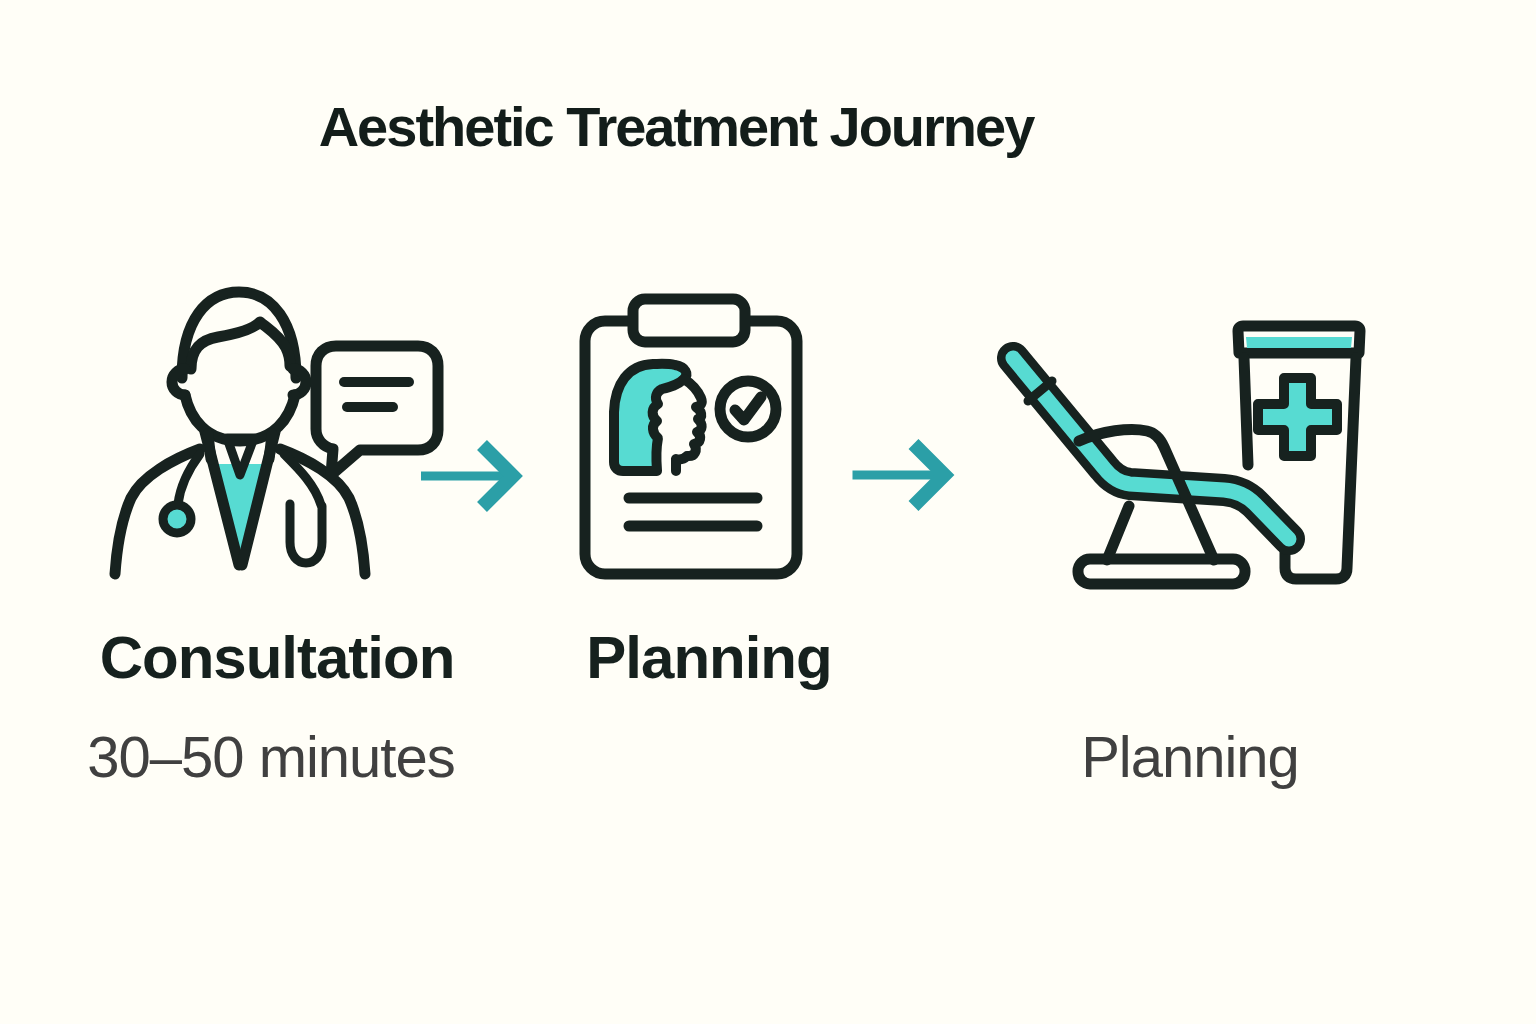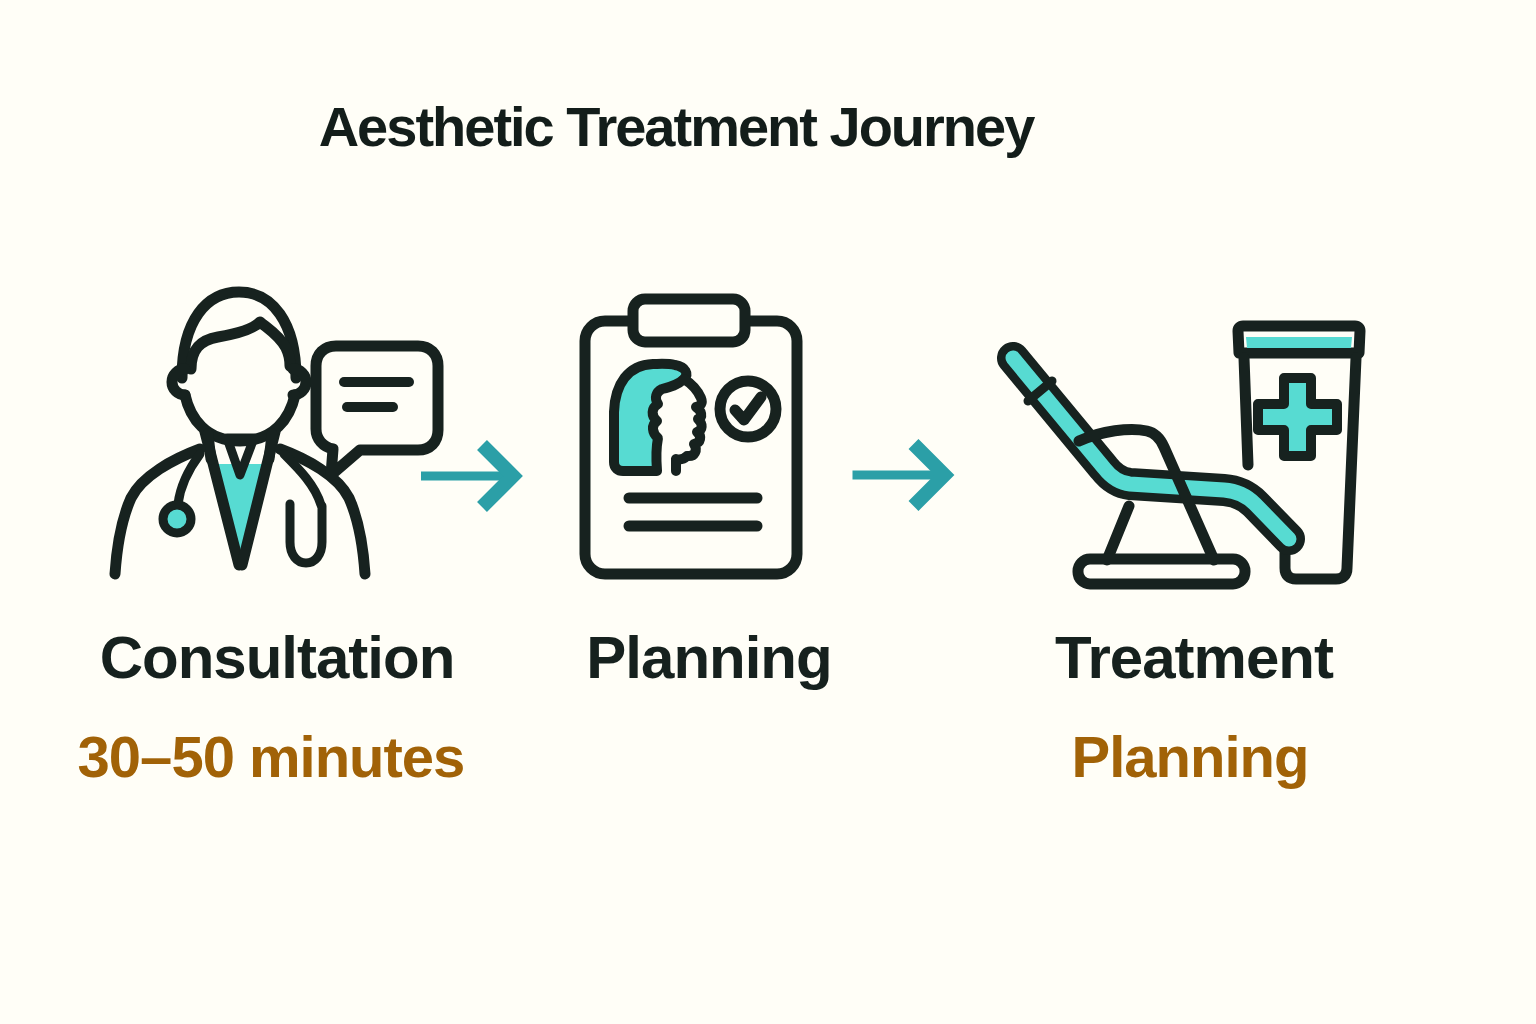--- a/index.html
+++ b/index.html
@@ -35,23 +35,23 @@
     letter-spacing: -1px;
     color: #16211E;
     white-space: nowrap;
     line-height: 1;
   }
   .step-sublabel {
     position: absolute;
     top: 728px;
     transform: translateX(-50%);
     font-size: 58px;
-    font-weight: bold;
+    font-weight: normal;
     letter-spacing: -1px;
-    color: #a16207;
+    color: #404040;
     white-space: nowrap;
     line-height: 1;
   }
 </style>
 </head>
 <body>
 
 <div class="stage">
 
   <div class="title">Aesthetic Treatment Journey</div>
@@ -148,16 +148,15 @@
       <path d="M 171,206 L 149,260"></path>
       <rect x="120" y="259" width="167" height="25" rx="12"></rect>
     </g>
   </svg>
 
   <div class="step-label" style="left:277px;text-align:center;">Consultation</div>
   <div class="step-sublabel" style="left:271px;">30–50 minutes</div>
 
   <div class="step-label" style="left:709px;">Planning</div>
 
-  <div class="step-label" style="left:1194px;">Treatment</div>
   <div class="step-sublabel" style="left:1190px;">Planning</div>
 
 </div>
 
 </body></html>

